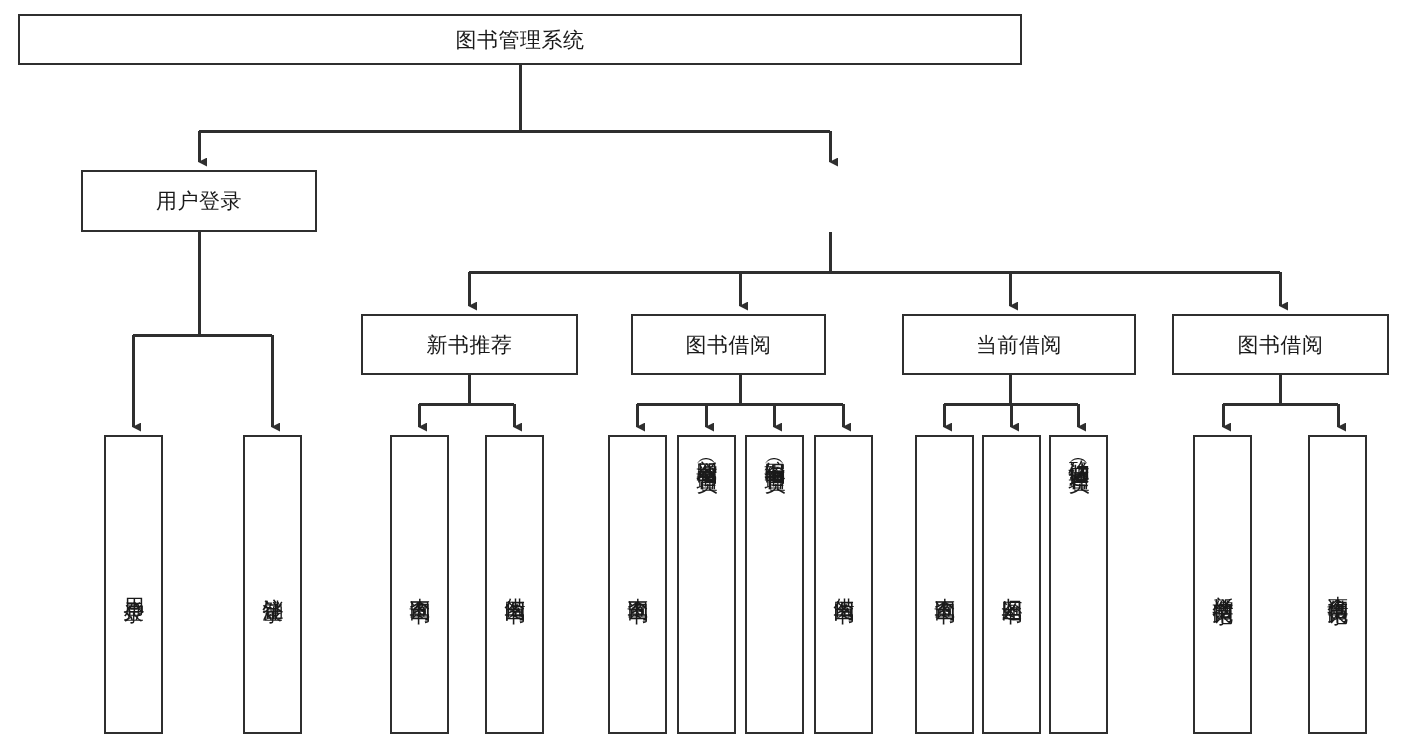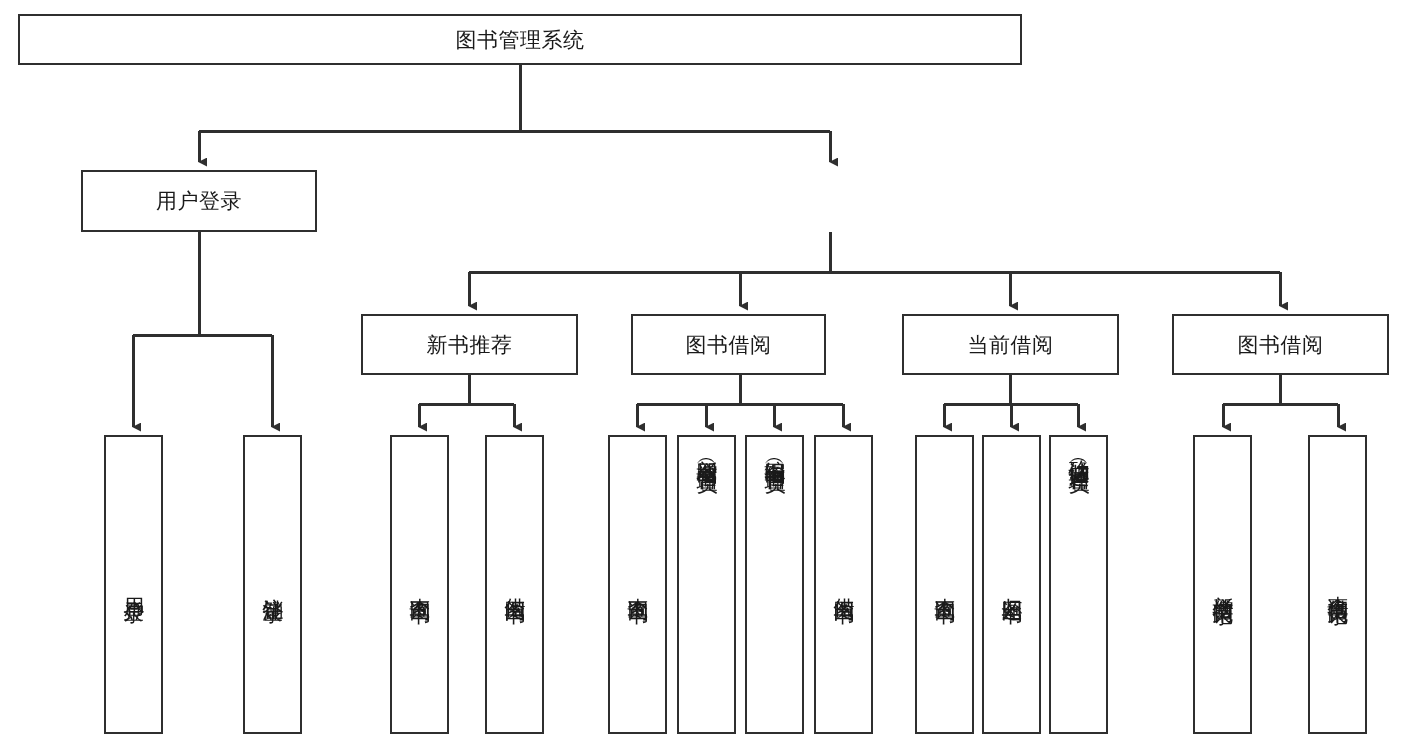--- a/index.html
+++ b/index.html
@@ -128,21 +128,21 @@
   <div class="node-box" style="left:81px; top:170px; width:236px; height:62px;">
     <span class="node-label-h">用户登录</span>
   </div>
 
   <div class="node-box" style="left:361px; top:314px; width:217px; height:61px;">
     <span class="node-label-h">新书推荐</span>
   </div>
   <div class="node-box" style="left:631px; top:314px; width:195px; height:61px;">
     <span class="node-label-h">图书借阅</span>
   </div>
-  <div class="node-box" style="left:902px; top:314px; width:217px; height:61px;">
+  <div class="node-box" style="left:902px; top:314px; width:234px; height:61px;">
     <span class="node-label-h">当前借阅</span>
   </div>
   <div class="node-box" style="left:1172px; top:314px; width:217px; height:61px;">
     <span class="node-label-h">图书借阅</span>
   </div>
 
   <div class="node-box leaf-box center-v" style="left:104px; top:435px; width:59px; height:299px;">
     <span class="node-label-v">用户登录</span>
   </div>
   <div class="node-box leaf-box center-v" style="left:243px; top:435px; width:59px; height:299px;">

